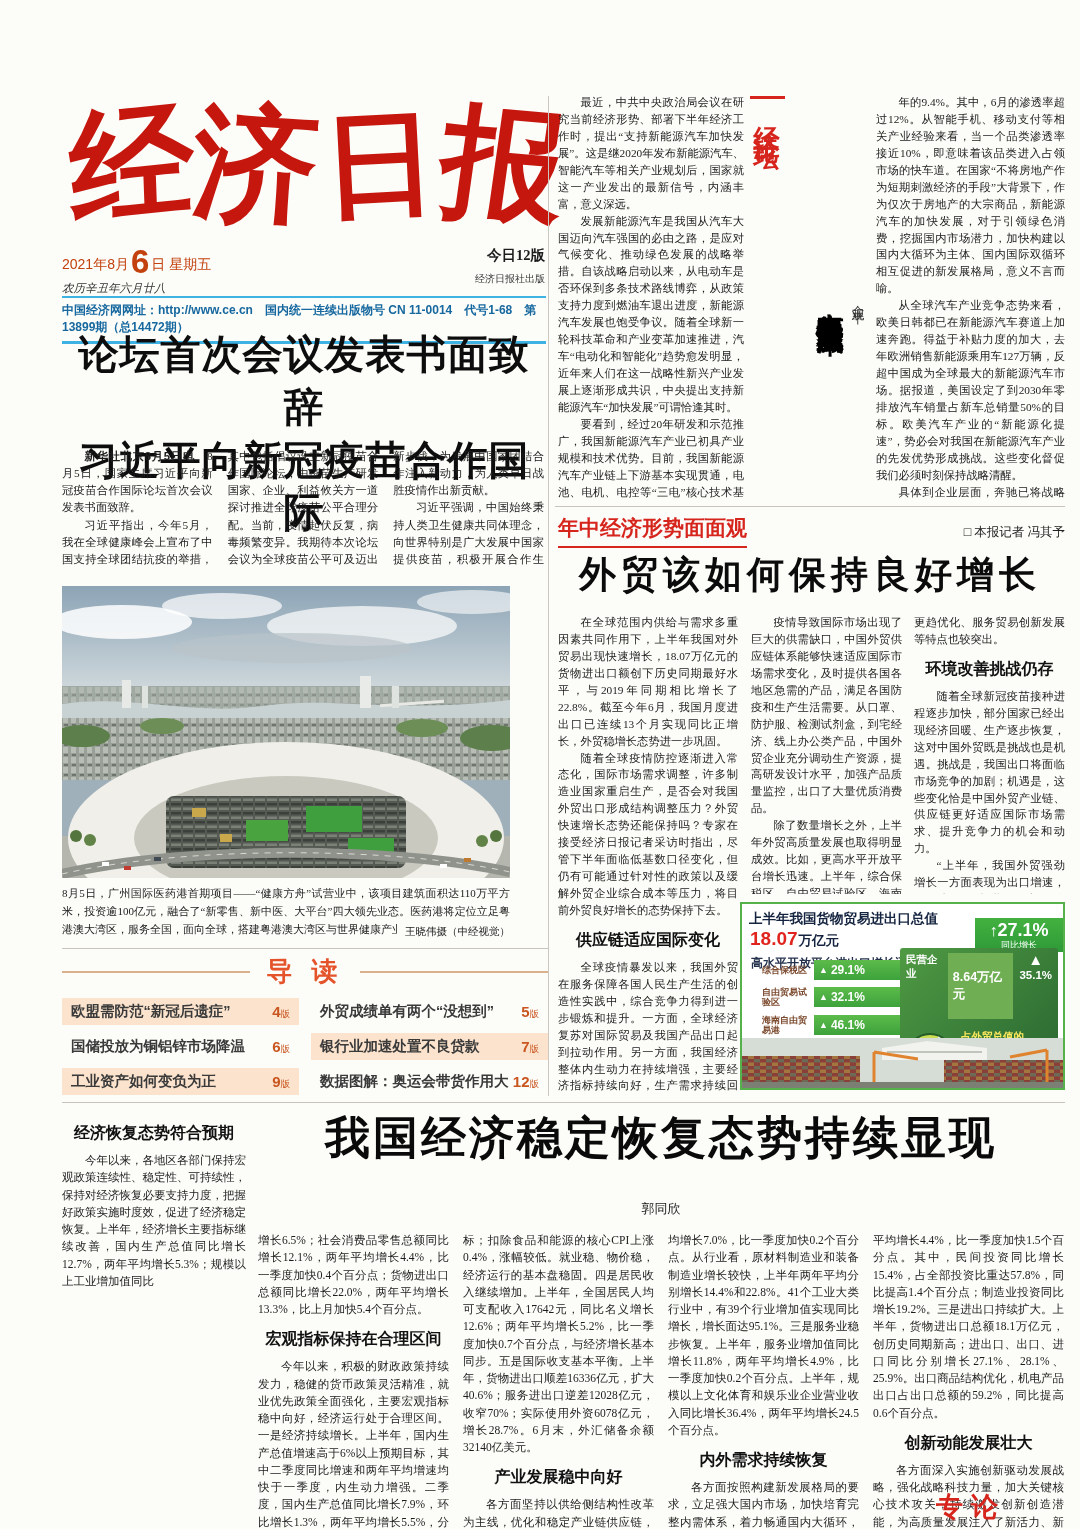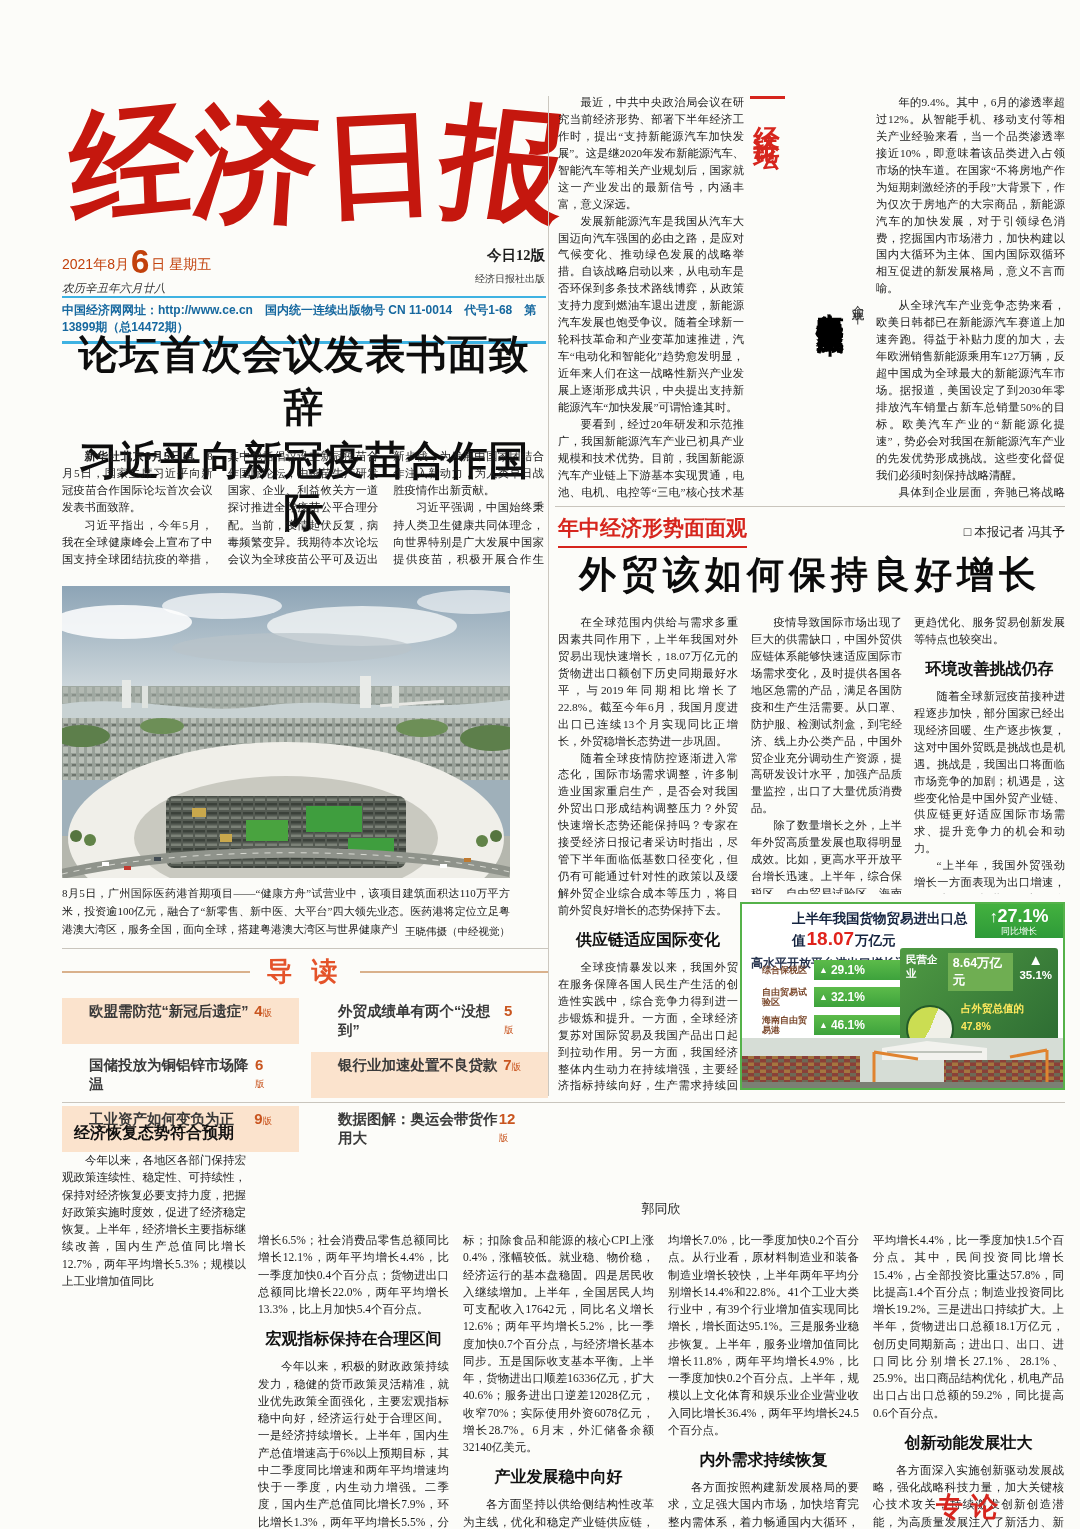--- a/index.html
+++ b/index.html
@@ -46,56 +46,56 @@
   .photo svg{display:block;width:100%;height:100%;}
   .caption{left:62px;top:884px;width:448px;height:58px;font-size:11px;line-height:1.65;text-align:justify;color:#222;}
   .caption .credit{position:absolute;right:0;bottom:2px;background:#fcfcf9;padding-left:8px;font-size:10.5px;}
   
   .daodu{left:62px;top:954px;width:486px;}
   .dd-head{display:flex;align-items:center;margin-bottom:9px;}
   .dd-line{flex:1;height:2px;background:#d9b18c;}
   .dd-title{margin:0 16px;font-size:26px;font-weight:900;color:#e4532a;letter-spacing:6px;
             font-family:"Liberation Sans",sans-serif;}
   .dd-grid{display:grid;grid-template-columns:1fr 1fr;column-gap:12px;row-gap:8px;}
-  .dd-item{display:flex;justify-content:space-between;padding:4px 27px;
+  .dd-item{display:flex;justify-content:space-between;align-items:center;padding:4px 9px;
            font-family:"Liberation Sans",sans-serif;font-weight:bold;font-size:14.5px;color:#3a3a3a;}
   .dd-item.pink{background:#fbe3cd;}
   .dd-page{color:#c9551f;font-size:15px;}
   .dd-page small{font-size:9.5px;font-weight:normal;}
   
   .kicker{left:558px;top:514px;font-family:"Liberation Sans",sans-serif;font-weight:900;font-size:21px;
           color:#d6251d;border-bottom:2px solid #d6251d;padding-bottom:4px;}
   .trade-byline{left:860px;top:524px;width:205px;text-align:right;font-size:12.5px;color:#222;}
   .trade-head{left:555px;top:550px;width:510px;text-align:center;font-weight:900;font-size:37px;letter-spacing:5px;color:#0b0b0b;}
   .subhead{font-family:"Liberation Sans",sans-serif;font-weight:900;font-size:16px;text-align:center;
            text-indent:0!important;margin:9px 0 7px 0!important;color:#111;}
   .trade-col1{left:558px;top:614px;width:180px;height:478px;}
   .trade-col2{left:751px;top:614px;width:151px;height:280px;}
   .trade-col3{left:914px;top:614px;width:151px;height:280px;}
   
   .infog{left:740px;top:902px;width:325px;height:188px;border:2px solid #55b24a;background:#fff;
          font-family:"Liberation Sans",sans-serif;box-sizing:border-box;}
-  .ig-head{display:flex;align-items:flex-start;padding-left:43px;}
+  .ig-head{display:flex;align-items:flex-end;}
   .ig-title{flex:1;padding:6px 0 2px 7px;font-size:13.5px;font-weight:900;color:#14233f;}
   .ig-title .ig-val{color:#e0231c;font-size:19px;margin:0 1px;}
   .ig-pct{width:88px;background:linear-gradient(#43b13f,#2e9a38);color:#fff;text-align:center;padding-top:2px;}
   .ig-pct b{font-size:18px;}
   .ig-pct small{display:block;font-size:9px;margin-top:-2px;}
   .ig-sub{font-size:12px;font-weight:bold;color:#25324d;margin:3px 0 3px 9px;}
   .ig-bars{position:absolute;left:20px;top:56px;width:160px;}
   .ig-row{display:flex;align-items:center;margin-bottom:7px;}
   .ig-label{width:52px;font-size:9px;line-height:1.15;color:#7c4a2e;font-weight:bold;}
   .ig-bar{height:20px;background:linear-gradient(#5cbb4a,#3da23c);color:#fff;font-weight:bold;font-size:12px;
           display:flex;align-items:center;padding-left:5px;box-sizing:border-box;}
   .ig-bar i{font-style:normal;font-size:9px;margin-right:3px;}
   .ig-private{position:absolute;right:5px;top:44px;width:158px;height:98px;padding:5px 6px;box-sizing:border-box;
               background:linear-gradient(135deg,#4f9a43,#2d6c33);border-radius:3px;color:#fff;}
   .pv-top{display:flex;gap:4px;}
   .pv-tag{font-size:10.5px;font-weight:bold;}
-  .pv-amt{background:#6fae52;padding:2px 5px;font-size:12.5px;font-weight:900;}
+  .pv-amt{background:#6fae52;padding:16px 5px;font-size:12.5px;font-weight:900;}
   .pv-arr{text-align:center;line-height:.9;margin-left:2px;}
   .pv-arr .tri{font-size:15px;display:block;}
   .pv-arr b{font-size:11.5px;}
   .pv-mid{display:flex;align-items:center;gap:7px;margin-top:7px;}
   .pie{width:44px;height:44px;border-radius:50%;flex:none;border:2px solid #245c2a;
        background:conic-gradient(from 210deg,#cbdd52 0 47.8%,#f0f0e8 0);}
   .pv-share{color:#ffe95e;font-size:10.5px;font-weight:900;}
   .pv-note{font-size:9.5px;line-height:1.25;margin-top:3px;}
   .ig-port{position:absolute;left:0;bottom:0;width:100%;height:50px;}
   
@@ -349,20 +349,21 @@
       <path d="M132,48 V14 M132,14 L176,21" stroke="#e0832f" stroke-width="3" fill="none"></path>
       <path d="M305,48 V12 M305,12 L268,19" stroke="#e0832f" stroke-width="3" fill="none"></path>
       <rect x="0" y="44" width="321" height="6" fill="#7b7f74"></rect>
     </svg>
   </div>
 
   <div class="abs coltext econ-col1">
     <p class="subhead">经济恢复态势符合预期</p>
     <p>今年以来，各地区各部门保持宏观政策连续性、稳定性、可持续性，保持对经济恢复必要支持力度，把握好政策实施时度效，促进了经济稳定恢复。上半年，经济增长主要指标继续改善，国内生产总值同比增长12.7%，两年平均增长5.3%；规模以上工业增加值同比</p>
   </div>
+  <div class="abs econ-head">我国经济稳定恢复态势持续显现</div>
   <div class="abs econ-byline">郭同欣</div>
   <div class="abs econ-cols">
     <div class="col">
       <p style="text-indent:0;">增长6.5%；社会消费品零售总额同比增长12.1%，两年平均增长4.4%，比一季度加快0.4个百分点；货物进出口总额同比增长22.0%，两年平均增长13.3%，比上月加快5.4个百分点。</p>
       <p class="subhead">宏观指标保持在合理区间</p>
       <p>今年以来，积极的财政政策持续发力，稳健的货币政策灵活精准，就业优先政策全面强化，主要宏观指标稳中向好，经济运行处于合理区间。一是经济持续增长。上半年，国内生产总值增速高于6%以上预期目标，其中二季度同比增速和两年平均增速均快于一季度，内生动力增强。二季度，国内生产总值同比增长7.9%，环比增长1.3%，两年平均增长5.5%，分别比一季度加快0.9个、0.5个百分点。二是就业形势总体稳定。稳就业保就业政策显效发力，城镇调查失业率回落，就业形势持续改善。上半年，城镇新增就业698万人，同比增加154万人，完成全年目标的63.5%；全国城镇调查失业率均值为5.2%，低于5.5%左右的预期目标，其中6月份降至5.0%。</p>
     </div>
     <div class="col">
       <p style="text-indent:0;">标；扣除食品和能源的核心CPI上涨0.4%，涨幅较低。就业稳、物价稳，经济运行的基本盘稳固。四是居民收入继续增加。上半年，全国居民人均可支配收入17642元，同比名义增长12.6%；两年平均增长5.2%，比一季度加快0.7个百分点，与经济增长基本同步。五是国际收支基本平衡。上半年，货物进出口顺差16336亿元，扩大40.6%；服务进出口逆差12028亿元，收窄70%；实际使用外资6078亿元，增长28.7%。6月末，外汇储备余额32140亿美元。</p>
       <p class="subhead">产业发展稳中向好</p>

